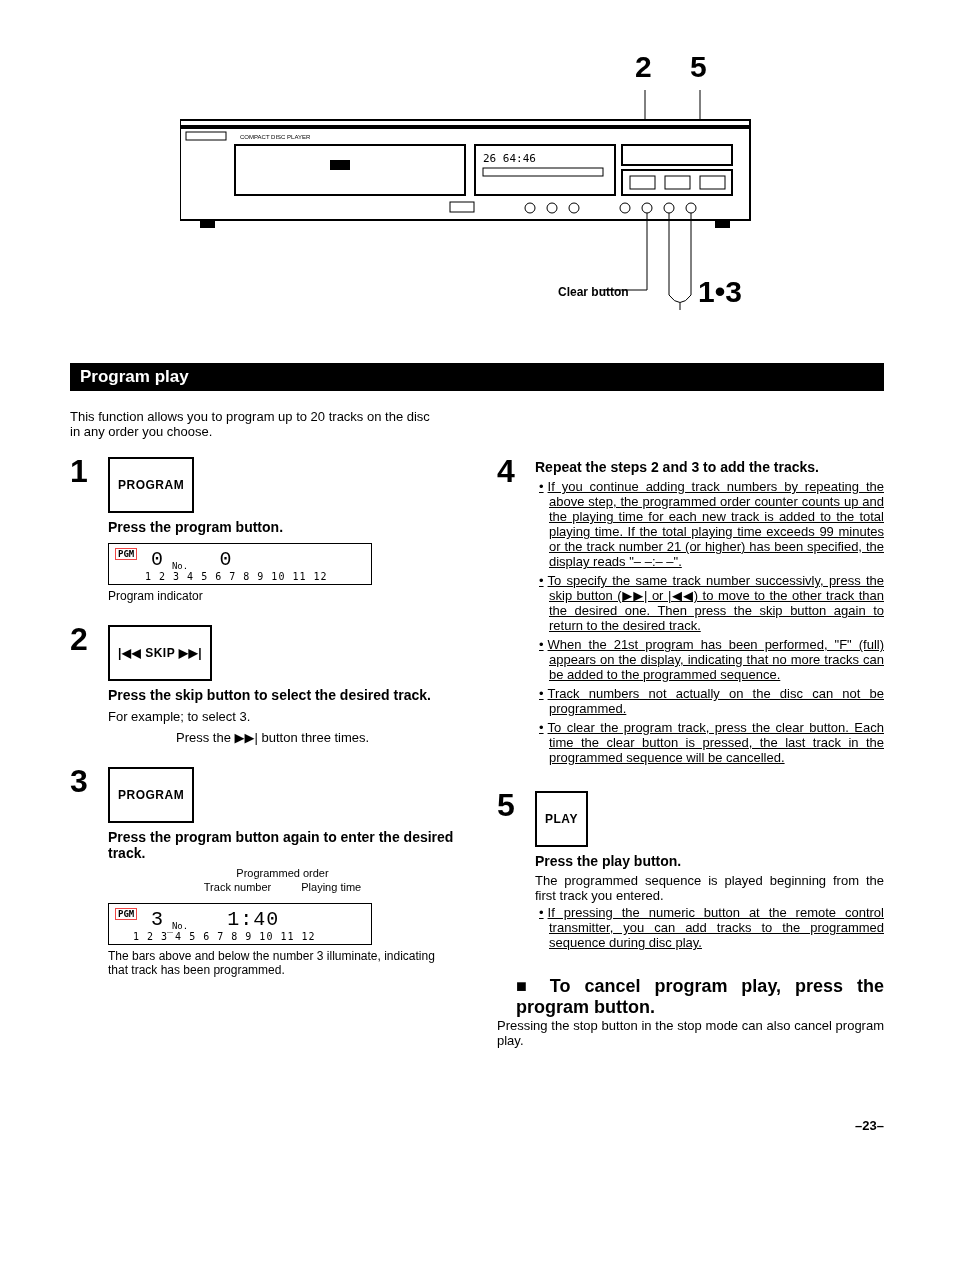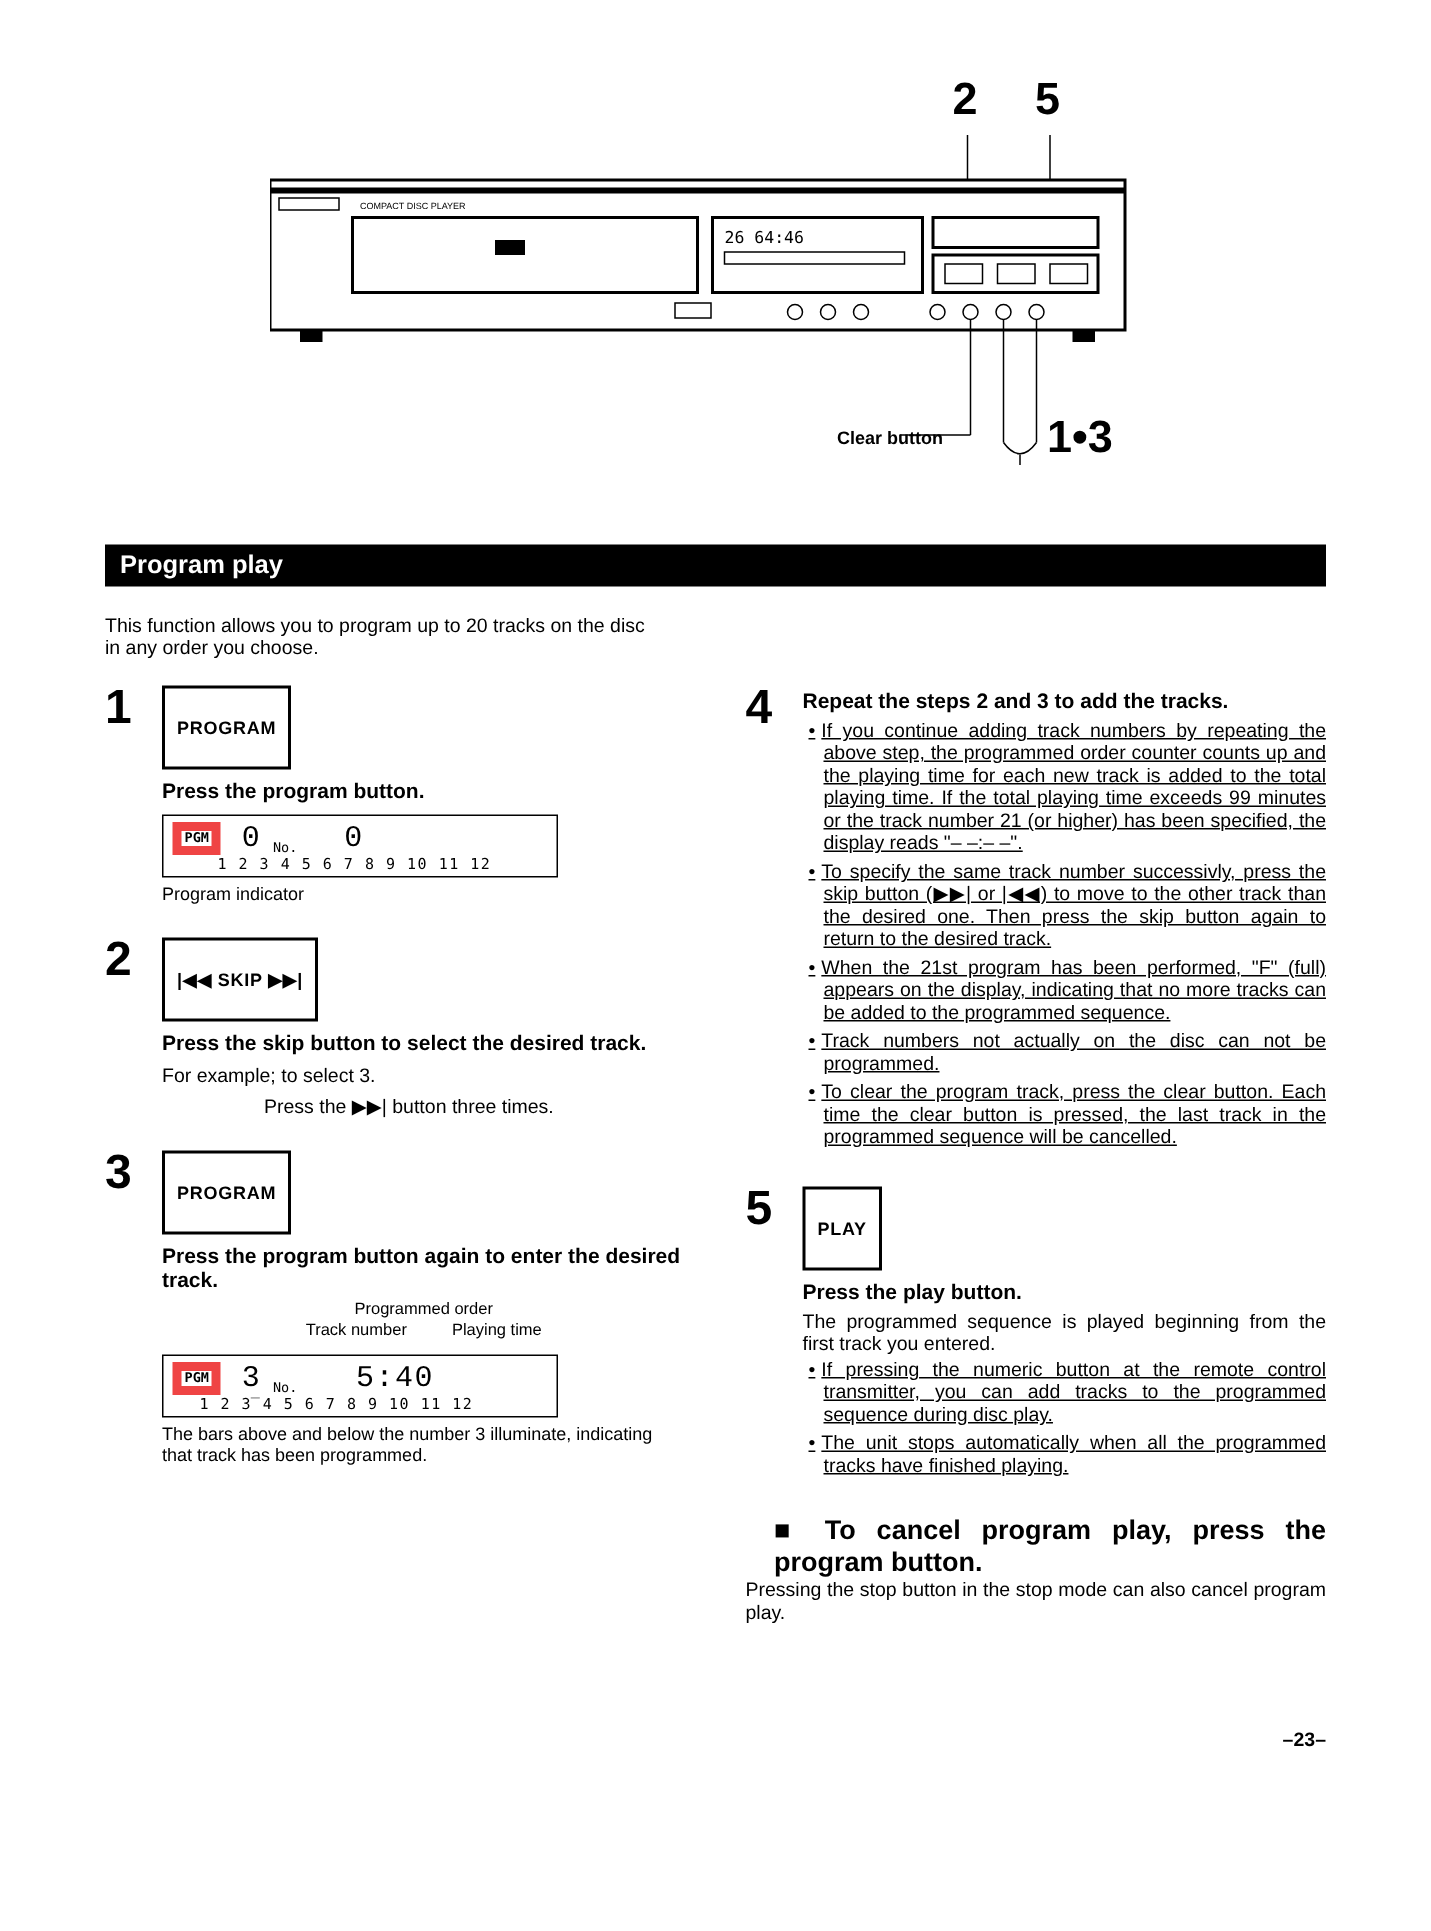--- a/index.html
+++ b/index.html
@@ -140,21 +140,21 @@
   }
   .seg-sm {
     font-size: 9px;
     vertical-align: bottom;
   }
   .pgm {
     font-size: 9px;
     font-weight: bold;
     vertical-align: top;
     display: inline-block;
-    border: 6px solid #ef4444;
+    border: 1px solid #ef4444;
     padding: 0 2px;
     margin-right: 6px;
   }
 </style>
 </head>
 <body>
 
 <div class="page">
 
   <div class="device-wrap">
@@ -249,21 +249,21 @@
           <div class="annot" style="margin-top:6px;">Programmed order</div>
           <div style="display:flex;justify-content:center;gap:30px;">
             <div class="annot">Track number</div>
             <div class="annot">Playing time</div>
           </div>
           <div class="display-box">
             <span class="pgm">PGM</span>
             <span class="seg">3</span>
             <span class="seg-sm">No.</span>
             &nbsp;&nbsp;&nbsp;
-            <span class="seg">5:40</span>
+            <span class="seg">1:40</span>
             <div class="display-bottom" style="margin-left:18px;">1  2  3̅  4  5  6  7  8  9  10  11  12</div>
           </div>
           <div class="caption">The bars above and below the number 3 illuminate, indicating that track has been programmed.</div>
         </div>
       </div>
 
     </div>
 
     <div class="col">
 
@@ -282,21 +282,20 @@
       </div>
 
       <div class="step">
         <div class="step-num">5</div>
         <div class="step-body">
           <span class="btn-label">PLAY</span>
           <div class="step-title">Press the play button.</div>
           <div class="justify">The programmed sequence is played beginning from the first track you entered.</div>
           <ul class="bullets justify">
             <li>If pressing the numeric button at the remote control transmitter, you can add tracks to the programmed sequence during disc play.</li>
-            <li>The unit stops automatically when all the programmed tracks have finished playing.</li>
           </ul>
         </div>
       </div>
 
       <div>
         <div class="subhead justify">To cancel program play, press the program button.</div>
         <div class="justify">Pressing the stop button in the stop mode can also cancel program play.</div>
       </div>
 
     </div>

